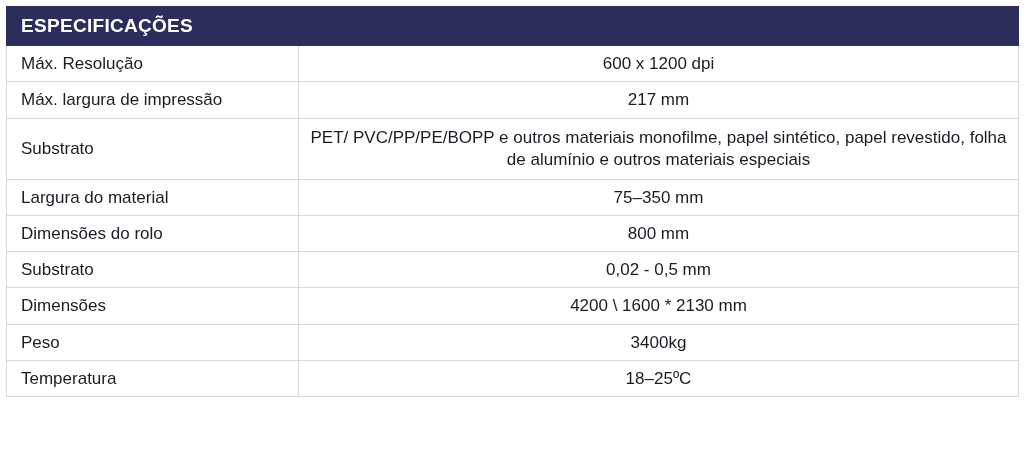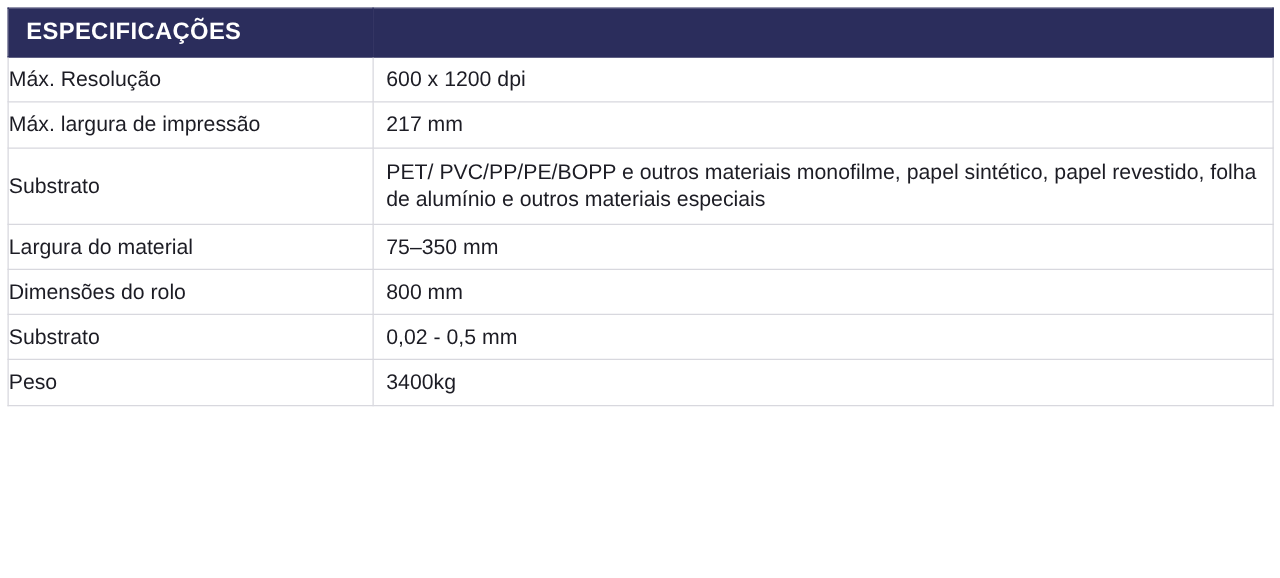--- a/index.html
+++ b/index.html
@@ -57,25 +57,25 @@
   tbody td {
     border: 1px solid #d8d8de;
     font-size: 17px;
     color: #1c1c24;
     padding: 7px 10px;
     vertical-align: middle;
     line-height: 1.25;
   }
   tbody td.cell-label {
     text-align: left;
-    padding-left: 0;
+    padding-left: 14px;
     white-space: nowrap;
   }
   tbody td.cell-value {
-    text-align: left;
+    text-align: center;
   }
   tbody tr.tall-row td {
     padding-top: 8px;
     padding-bottom: 8px;
   }
   tbody tr.tall-row td.cell-value {
     line-height: 1.3;
   }
   .bold-val { font-weight: bold; }
 </style>
@@ -113,18 +113,26 @@
         </tr>
         <tr>
           <td class="cell-label">Dimensões do rolo</td>
           <td class="cell-value">800 mm</td>
         </tr>
         <tr>
           <td class="cell-label">Substrato</td>
           <td class="cell-value">0,02 - 0,5 mm</td>
         </tr>
         <tr>
+          <td class="cell-label">Dimensões</td>
+          <td class="cell-value">4200 \ 1600 * 2130 mm</td>
+        </tr>
+        <tr>
           <td class="cell-label">Peso</td>
           <td class="cell-value">3400kg</td>
+        </tr>
+        <tr>
+          <td class="cell-label">Temperatura</td>
+          <td class="cell-value">18–25ºC</td>
         </tr>
       </tbody>
   </table>
 </div>
 
 </body></html>

